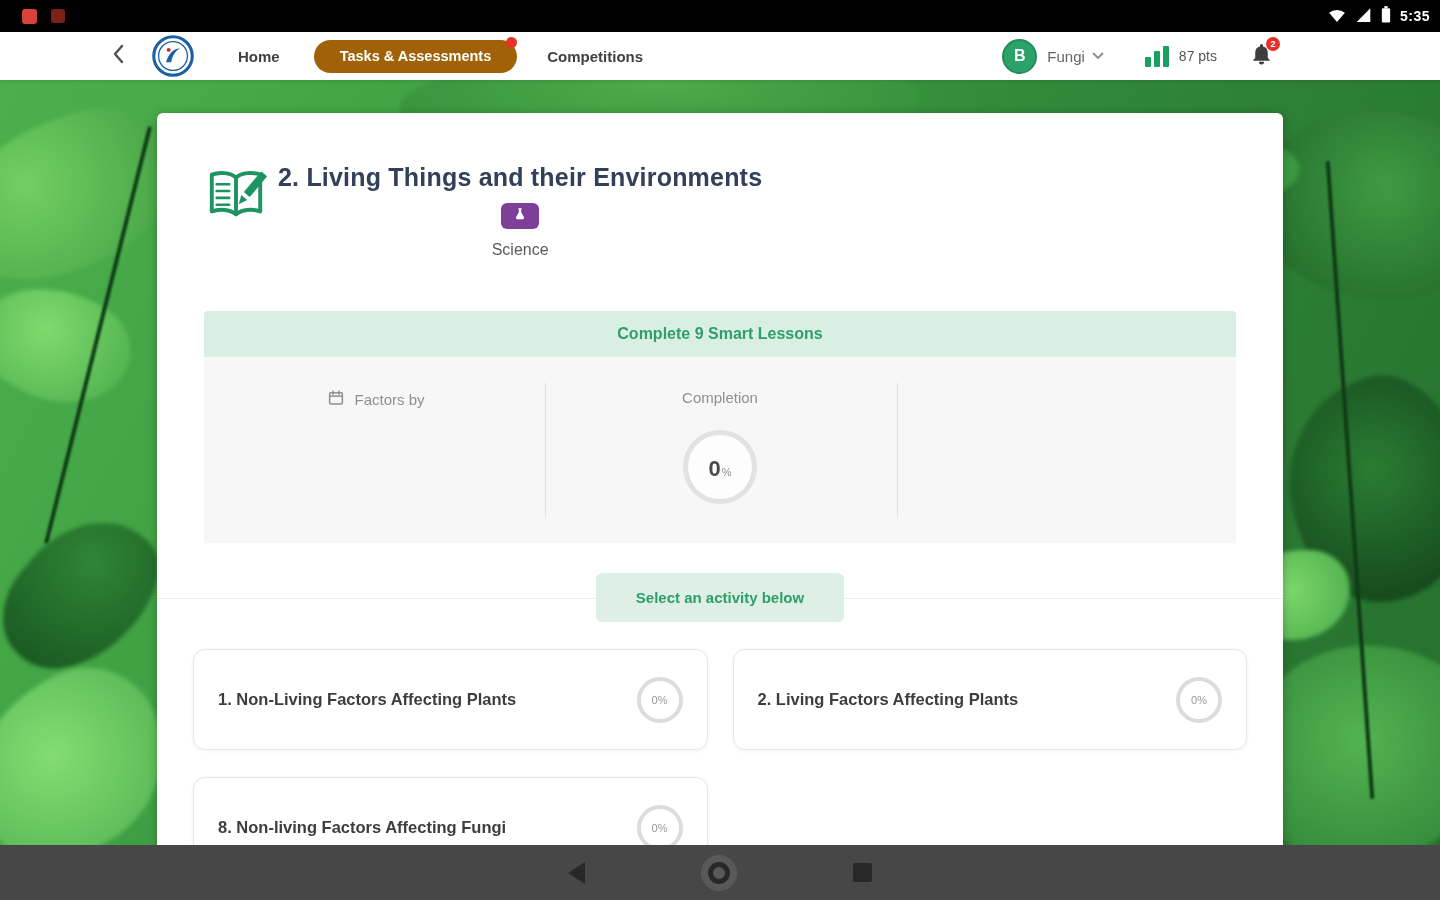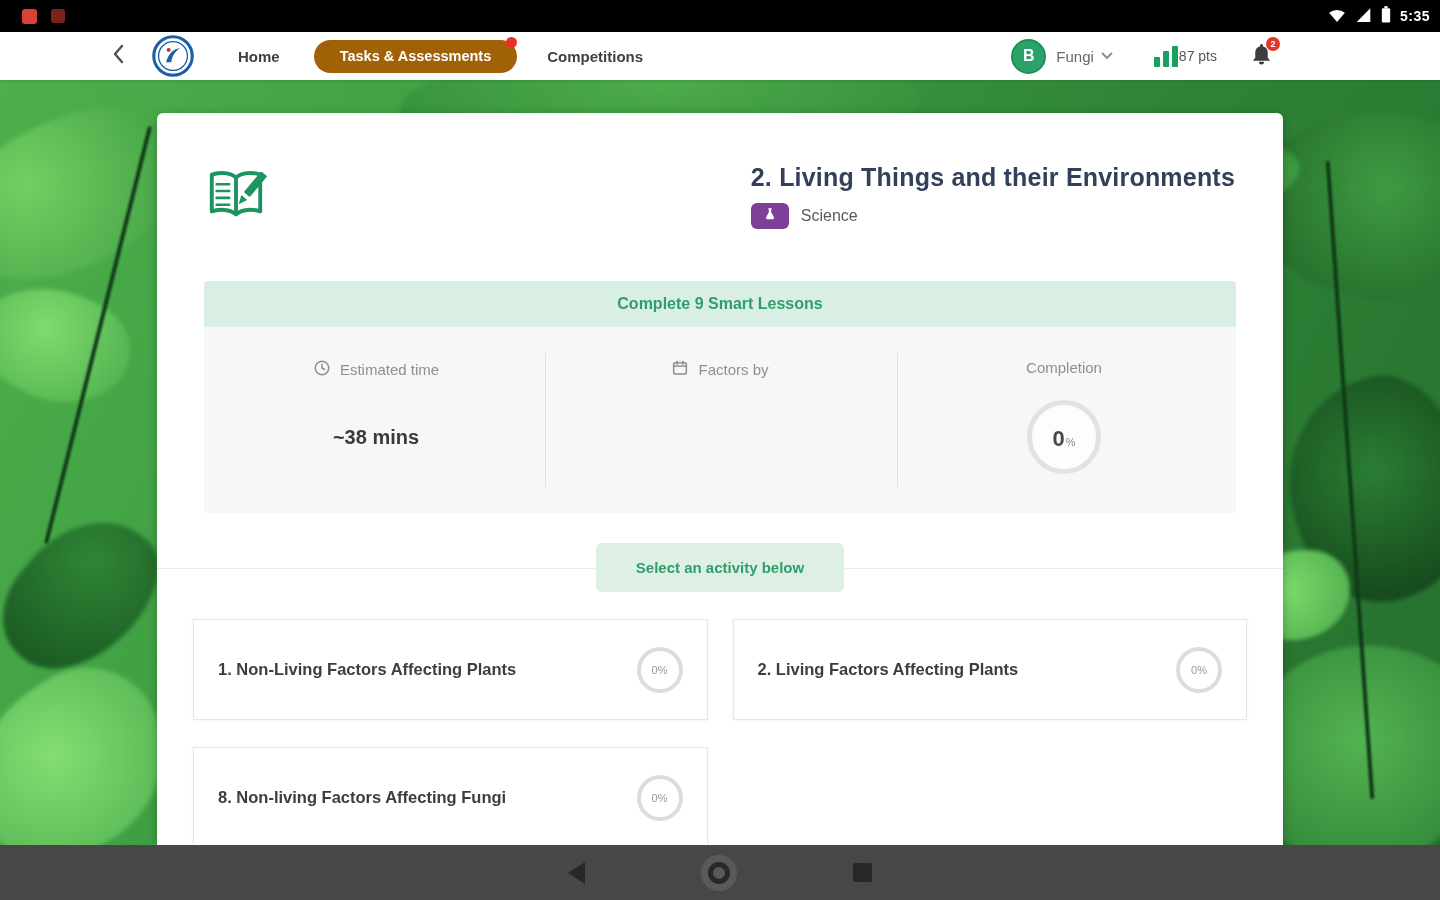--- a/index.html
+++ b/index.html
@@ -29,21 +29,21 @@
   .pill-dot { position:absolute; top:-3px; right:0; width:11px; height:11px; border-radius:50%;
     background:#e5332a; }
   .nav-comp { margin-left:30px; }
   .nav-right { margin-left:auto; margin-right:166px; display:flex; align-items:center; }
   .avatar { width:35px; height:35px; border-radius:50%; background:#2ba269; border:2px solid #1f8f57;
     color:#fff; font-weight:700; font-size:16px; display:flex; align-items:center; justify-content:center;
     cursor:pointer; }
   .user-name { margin-left:10px; color:#666; font-size:15px; }
   .chev-down { margin-left:7px; display:flex; }
   .chart-ic { margin-left:40px; display:flex; }
-  .pts { color:#555; font-size:14px; }
+  .pts { margin-left:9px; color:#555; font-size:14px; }
   .bell-wrap { margin-left:32px; position:relative; display:flex; cursor:pointer; }
   .bell-badge { position:absolute; top:-5px; right:-6px; background:#e5332a; color:#fff; width:14px;
     height:14px; border-radius:50%; font-size:9px; font-weight:700; display:flex; align-items:center;
     justify-content:center; }
 
   
   .content { position:absolute; top:80px; left:0; right:0; bottom:55px; overflow:hidden; }
   .bg { position:absolute; inset:0; overflow:hidden;
     background:linear-gradient(118deg,#4caf4b 0%,#3c9c41 35%,#2e8336 65%,#256f2e 100%); }
   .leaf { position:absolute; border-radius:62% 38% 55% 45% / 55% 45% 60% 40%; filter:blur(2px); }
@@ -57,23 +57,23 @@
   .l8 { right:90px; top:470px; width:110px; height:90px; background:radial-gradient(circle at 45% 45%,#7bd86b,#4aa94a); }
   .l9 { top:-30px; left:400px; width:520px; height:110px; background:radial-gradient(ellipse at 50% 30%,#4fae4c,#2f8a38); opacity:.9; }
   .l10 { top:50px; left:980px; width:320px; height:90px; background:radial-gradient(ellipse,#57b953,#2f8a38); }
   .stem { position:absolute; width:4px; background:#0f3b16; filter:blur(1px); border-radius:2px; }
   .s1 { left:96px; top:40px; height:430px; transform:rotate(14deg); }
   .s2 { right:88px; top:80px; height:640px; transform:rotate(-4deg); }
 
   
   .card { position:absolute; left:157px; top:33px; width:1126px; height:732px; background:#fff;
     border-radius:6px 6px 0 0; overflow:hidden; box-shadow:0 2px 10px rgba(0,0,0,.25); }
-  .card-header { margin:50px 48px 0; display:flex; gap:25px;justify-content:space-between; }
+  .card-header { margin:50px 48px 0; display:flex; gap:11px; }
   .lesson-title { font-size:25px; font-weight:700; color:#32405a; letter-spacing:.2px; }
-  .subject-row { margin-top:11px; display:flex; align-items:center; gap:12px; }
+  .subject-row { margin-top:11px; display:flex; align-items:center; gap:12px;flex-direction:column; }
   .subject-badge { width:38px; height:26px; border-radius:6px; background:#7d3f98; display:flex;
     align-items:center; justify-content:center; }
   .subject-label { color:#5a5a5a; font-size:16px; }
 
   .banner { margin:52px 47px 0; height:46px; background:#d9efe3; border-radius:4px 4px 0 0;
     display:flex; align-items:center; justify-content:center; color:#2f9e6a; font-weight:700;
     font-size:16px; }
   .info-block { margin:0 47px; background:#f7f7f8; height:186px; position:relative;
     display:grid; grid-template-columns:1fr 1fr 1fr; }
   .vdiv { position:absolute; top:26px; bottom:26px; width:1px; background:#e0e0e0; }
@@ -88,21 +88,21 @@
   .completion-ring .val { font-size:22px; color:#4a4a4a; font-weight:600; }
   .completion-ring .unit { font-size:11px; color:#8a8a8a; margin-left:1px; }
 
   .prompt-row { position:relative; margin-top:30px; height:49px; }
   .prompt-line { position:absolute; left:0; right:0; top:50%; height:1px; background:#ececec; }
   .prompt-pill { position:absolute; left:50%; transform:translateX(-50%); top:0; width:248px; height:49px;
     background:#def0e5; border-radius:6px; display:flex; align-items:center; justify-content:center;
     color:#2f9e6a; font-weight:700; font-size:15px; }
 
   .activities { margin:27px 36px 0; display:grid; grid-template-columns:1fr 1fr; gap:27px 25px; }
-  .activity-card { height:101px; background:#fff; border:1px solid #e7e7e7; border-radius:0;
+  .activity-card { height:101px; background:#fff; border:1px solid #e7e7e7; border-radius:12px;
     box-shadow:0 1px 4px rgba(0,0,0,.05); display:flex; align-items:center; justify-content:space-between;
     padding:0 24px; cursor:pointer; }
   .activity-label { font-weight:700; font-size:16.5px; color:#3d3d3d; }
   .mini-ring { width:46px; height:46px; border:4px solid #dcdcdc; border-radius:50%; display:flex;
     align-items:center; justify-content:center; font-size:11px; color:#999; flex:0 0 auto; }
 
   
   .bottom-nav { position:absolute; left:0; right:0; bottom:0; height:55px; background:#474747;
     display:flex; align-items:center; justify-content:center; gap:116px; z-index:20; }
   .bn-btn { display:flex; align-items:center; justify-content:center; cursor:pointer; }
@@ -232,30 +232,20 @@
           </div>
         </div>
       </div>
 
       <div class="banner">Complete 9 Smart Lessons</div>
 
       <div class="info-block">
         <div class="vdiv vd1"></div>
         <div class="vdiv vd2"></div>
 
-        <div class="info-col">
-          <div class="info-label">
-            <span><svg width="18" height="18" viewBox="0 0 24 24">
-                  <circle cx="12" cy="12" r="9" fill="none" stroke="#8f8f8f" stroke-width="2"></circle>
-                  <path d="M12 7v5l3.5 2" fill="none" stroke="#8f8f8f" stroke-width="2" stroke-linecap="round"></path>
-                </svg></span>
-            <span>Estimated time</span>
-          </div>
-          <div class="info-value">~38 mins</div>
-        </div>
 
         <div class="info-col">
           <div class="info-label">
             <span><svg width="18" height="18" viewBox="0 0 24 24">
                   <rect x="3.5" y="5" width="17" height="15" rx="2" fill="none" stroke="#8f8f8f" stroke-width="2"></rect>
                   <path d="M3.5 9.5h17" stroke="#8f8f8f" stroke-width="2"></path>
                   <path d="M8 3v4M16 3v4" stroke="#8f8f8f" stroke-width="2" stroke-linecap="round"></path>
                 </svg></span>
             <span>Factors by</span>
           </div>

